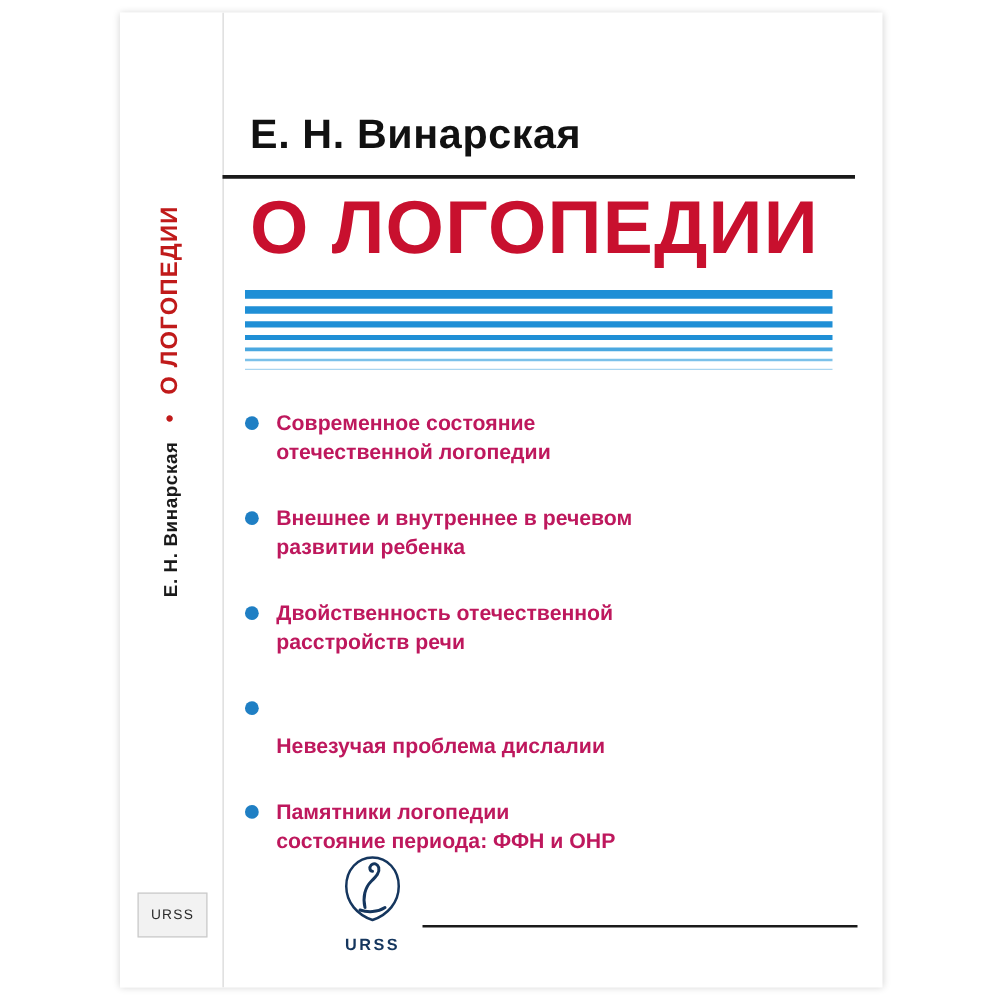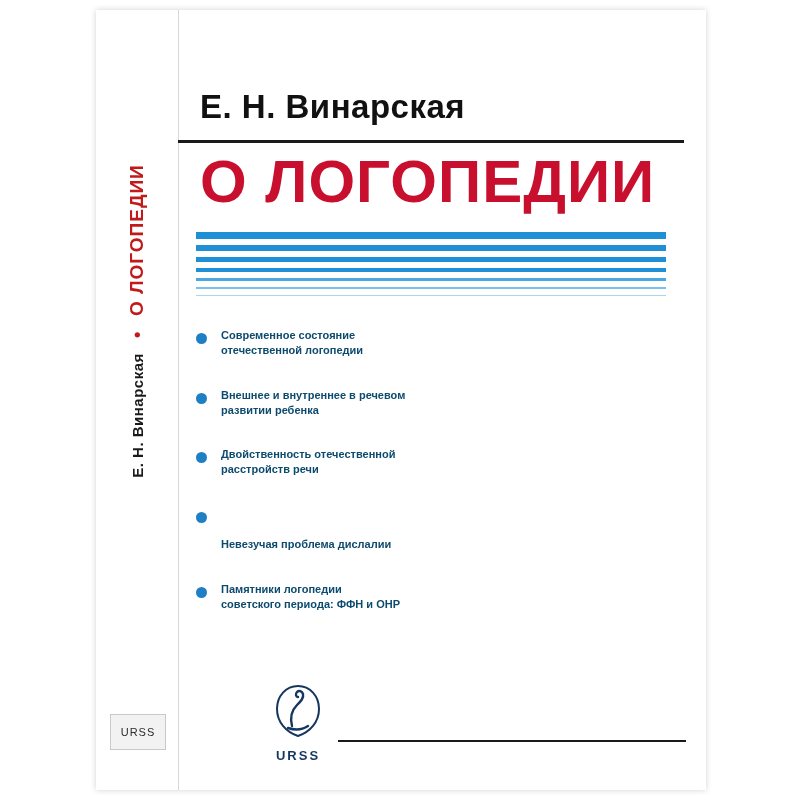--- a/index.html
+++ b/index.html
@@ -155,23 +155,23 @@
   .bullet .dot {
     flex: 0 0 auto;
     width: 11px;
     height: 11px;
     border-radius: 50%;
     background: #1f7fc4;
     margin-top: 5px;
     margin-right: 14px;
   }
   .bullet .txt {
-    font-size: 11px;
-    font-weight: bold;
-    color: #0c4a6e;
+    font-size: 17px;
+    font-weight: bold;
+    color: #be185d;
     line-height: 1.35;
   }
   .footer-rule {
     position: absolute;
     left: 160px;
     top: 730px;
     width: 348px;
     height: 2px;
     background: #1a1a1a;
   }
@@ -242,21 +242,21 @@
           <span class="txt" style="white-space: pre-line;">Двойственность отечественной
 расстройств речи</span>
         </div>
         <div class="bullet">
           <span class="dot"></span>
           <span class="txt" style="white-space: pre-line; margin-top: 30px;">Невезучая проблема дислалии</span>
         </div>
         <div class="bullet">
           <span class="dot"></span>
           <span class="txt" style="white-space: pre-line;">Памятники логопедии
-советского периода: ФФН и ОНР</span>
+состояние периода: ФФН и ОНР</span>
         </div>
       </div>
 
       <div class="publisher">
         <svg width="56" height="62" viewBox="0 0 56 62">
           <path d="M28 4 C16 4 7 14 7 27 C7 40 16 50 28 54 C40 50 49 40 49 27 C49 14 40 4 28 4 Z" fill="none" stroke="#15365e" stroke-width="2"></path>
           <path d="M22 44 C20 36 22 28 27 23 C31 19 34 16 33 12 C32 9 29 8 27 10 C25 12 26 15 28 15" fill="none" stroke="#15365e" stroke-width="2.4" stroke-linecap="round"></path>
           <path d="M18 46 C24 48 32 48 38 44" fill="none" stroke="#15365e" stroke-width="2.4" stroke-linecap="round"></path>
         </svg>
         <div class="pname">URSS</div>

